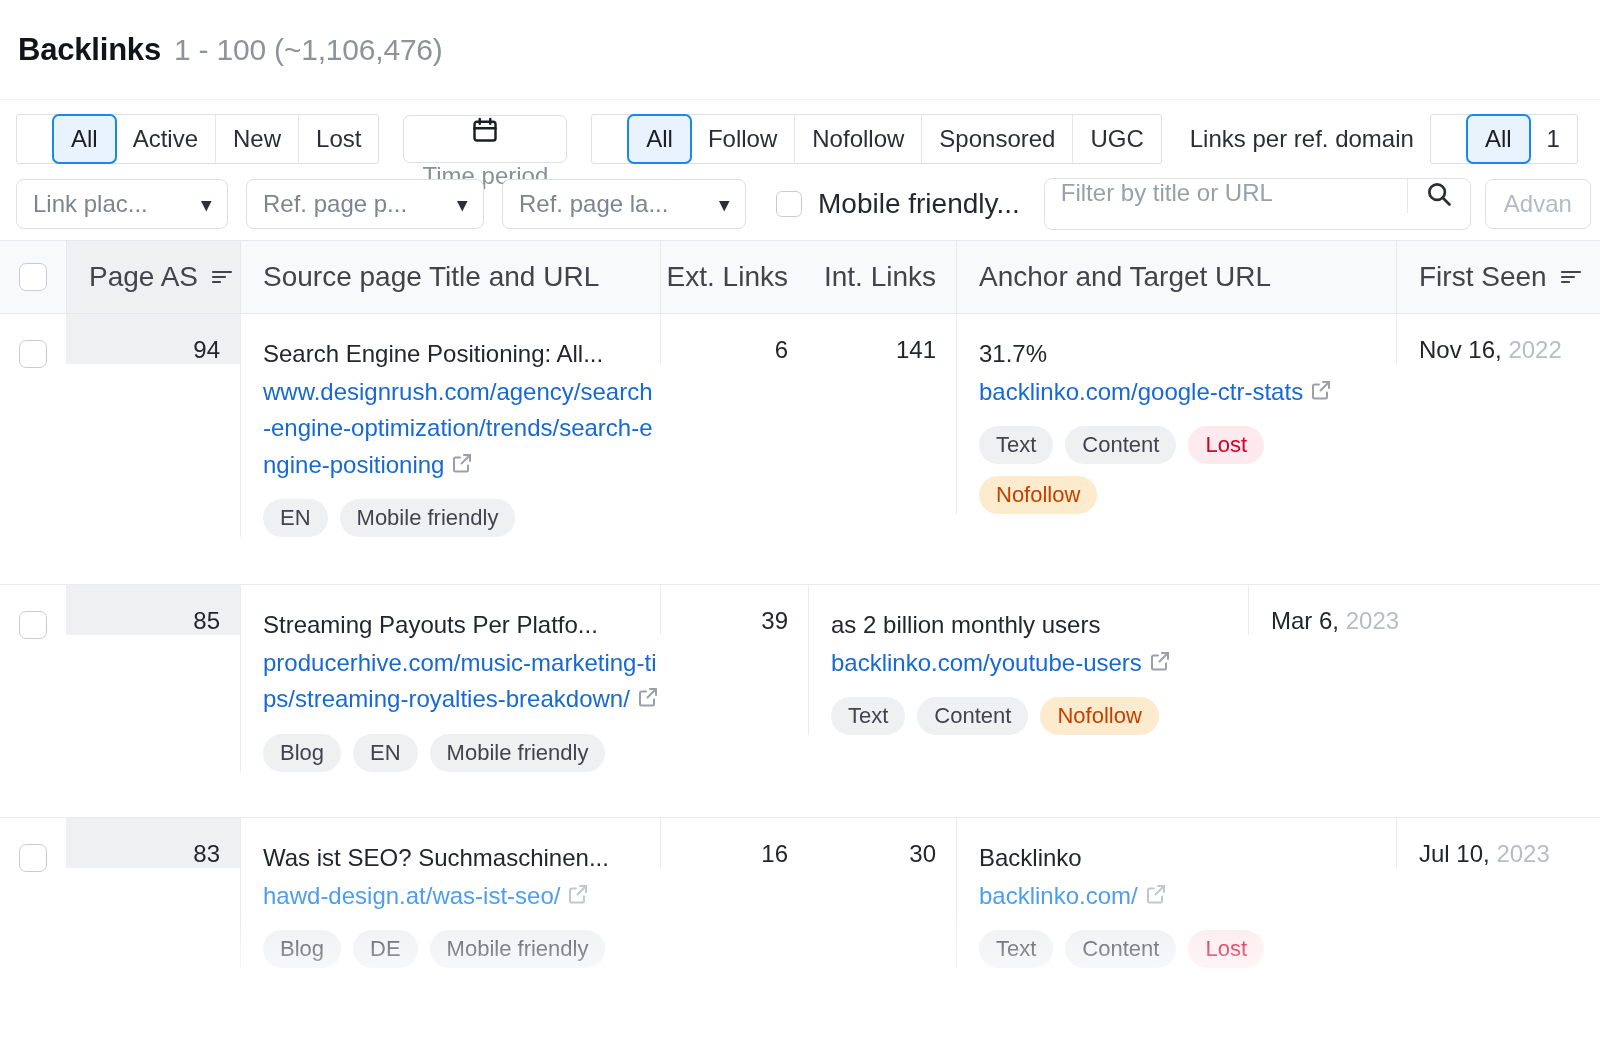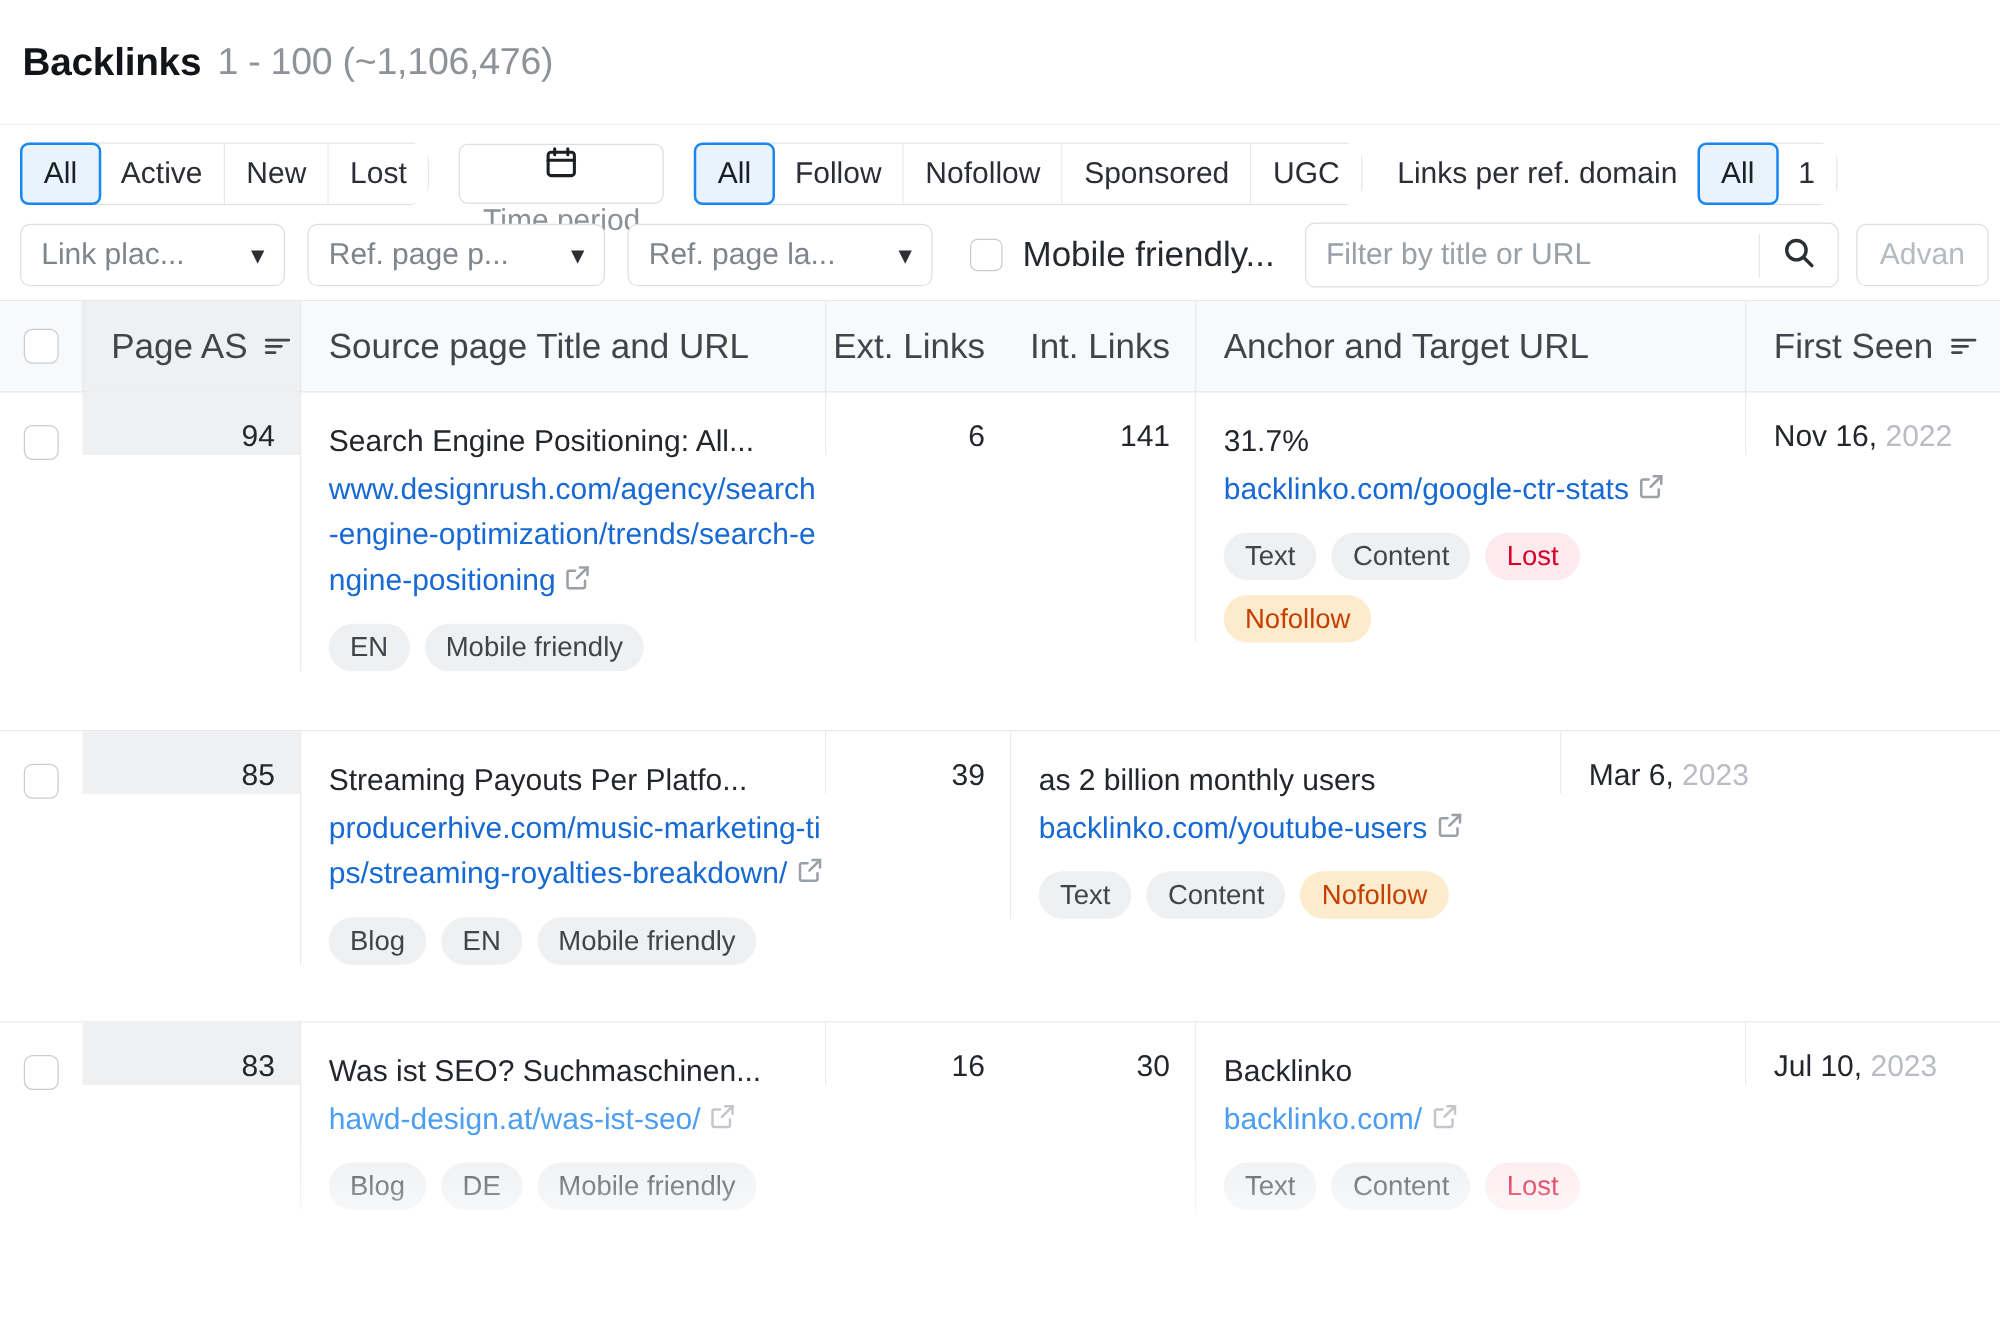--- a/index.html
+++ b/index.html
@@ -48,24 +48,25 @@
     white-space: nowrap;
   }
   .filter-row.second {
     margin-top: 14px;
   }
 
   .segmented {
     display: inline-flex;
     align-items: stretch;
     border: 1px solid #dcdfe4;
-    border-radius: 16px;
+    border-radius: 3px;
     height: 48px;
     overflow: visible;
     background: #fff;
+    padding-left: 36px;
   }
   .segmented .seg {
     display: flex;
     align-items: center;
     justify-content: center;
     padding: 0 17px;
     font-size: 24px;
     color: #2b2f35;
     border-right: 1px solid #e4e7eb;
     background: #fff;
@@ -149,21 +150,21 @@
     box-sizing: border-box;
   }
   .checkwrap .lbl {
     font-size: 28px;
     color: #25292e;
     margin-left: 16px;
   }
 
   .searchbox {
     display: inline-flex;
-    align-items: center;
+    align-items: flex-start;
     height: 50px;
     border: 1px solid #dcdfe4;
     border-radius: 8px;
     background: #fff;
     overflow: hidden;
   }
   .searchbox input {
     width: 330px;
     border: none;
     outline: none;

